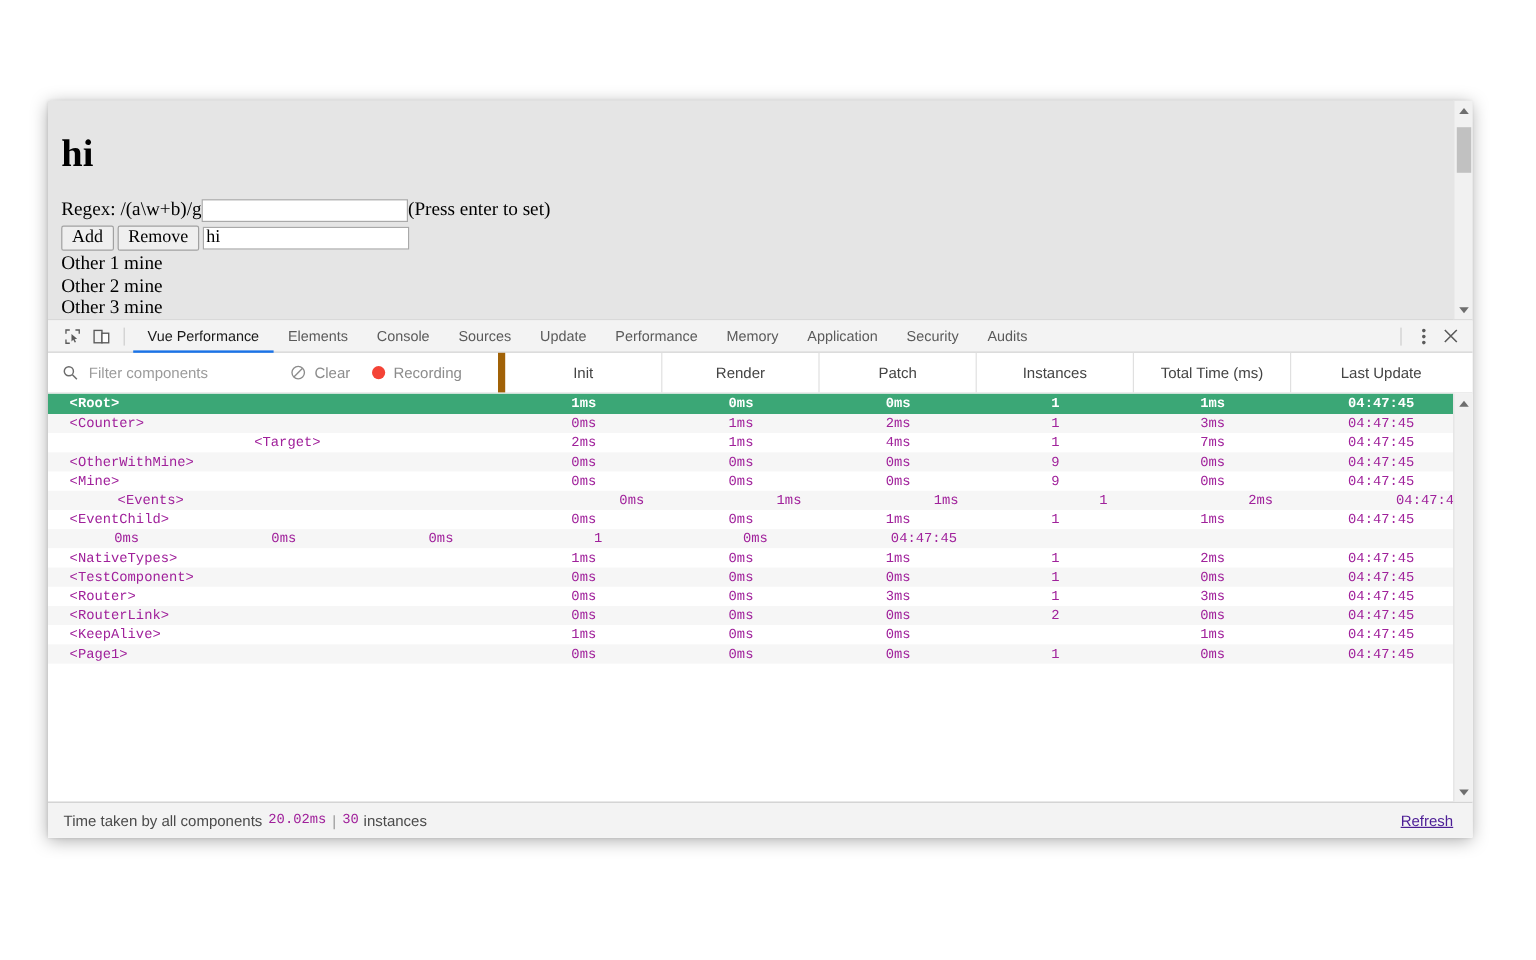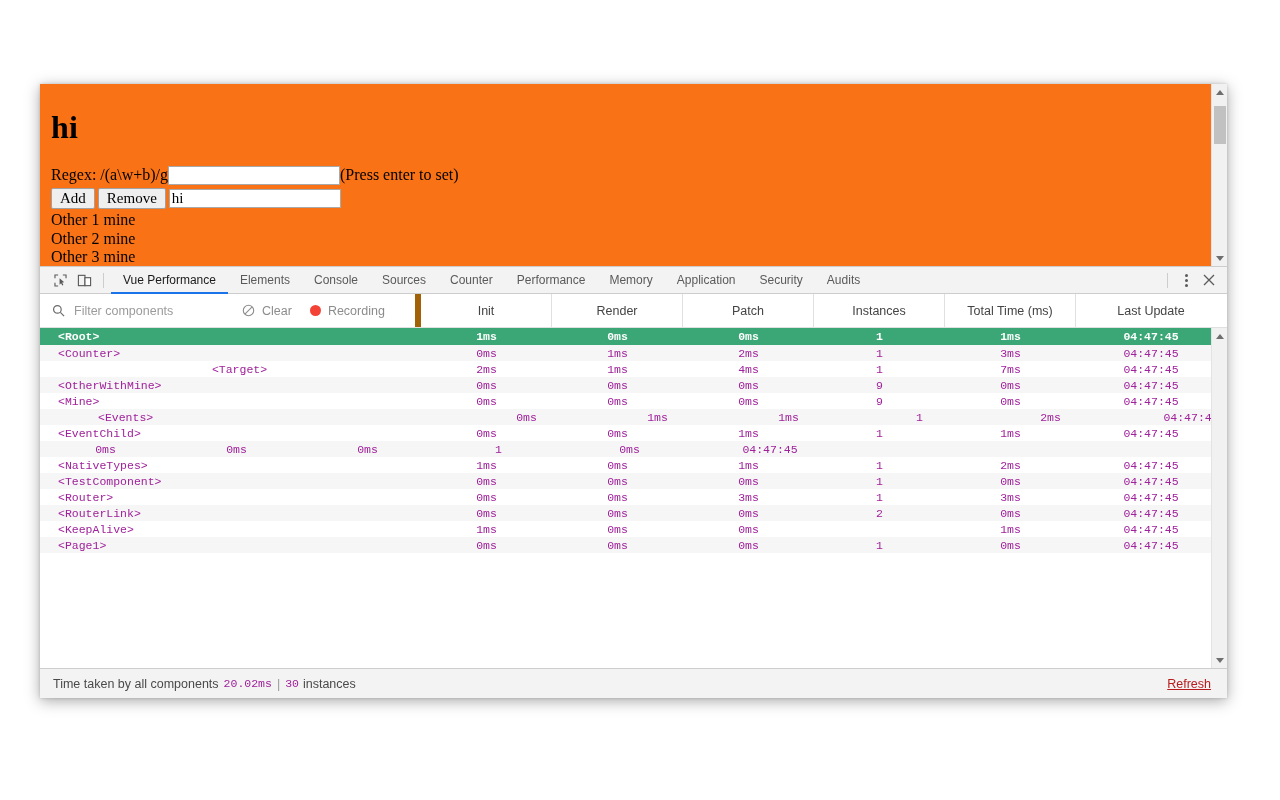--- a/index.html
+++ b/index.html
@@ -21,21 +21,21 @@
     box-shadow: 0 3px 14px rgba(0,0,0,0.34), 0 0 3px rgba(0,0,0,0.16);
     display: flex;
     flex-direction: column;
   }
 
   
   #page-region {
     position: relative;
     height: 182px;
     display: flex;
-    background: #f97316;
+    background: #e5e5e5;
     flex: none;
   }
   #page-content {
     flex: 1 1 auto;
     padding: 10px 12px 0 11px;
     font-family: "Liberation Serif", serif;
     color: #000;
     overflow: hidden;
   }
   #page-title {
@@ -282,21 +282,21 @@
     color: #4a4a4a;
     flex: none;
   }
   .mono-purple {
     font-family: "Liberation Mono", monospace;
     color: #a0219b;
     font-size: 11.5px;
   }
   #refresh-link {
     margin-left: auto;
-    color: #b91c1c;
+    color: #4c1d95;
     text-decoration: underline;
     font-size: 12.5px;
     cursor: default;
   }
   .sep-pipe { margin: 0 5px; color: #9a9a9a; }
 </style>
 </head>
 <body>
 
 <div id="window">
@@ -358,21 +358,21 @@
         <div class="tab">
             <span>Elements</span>
           </div>
         <div class="tab">
             <span>Console</span>
           </div>
         <div class="tab">
             <span>Sources</span>
           </div>
         <div class="tab">
-            <span>Counter</span>
+            <span>Update</span>
           </div>
         <div class="tab">
             <span>Performance</span>
           </div>
         <div class="tab">
             <span>Memory</span>
           </div>
         <div class="tab">
             <span>Application</span>
           </div>

